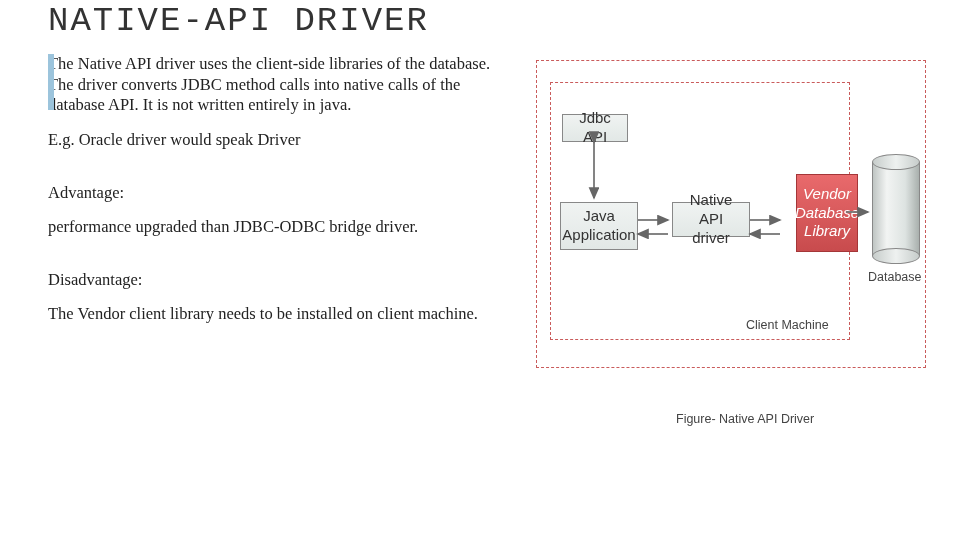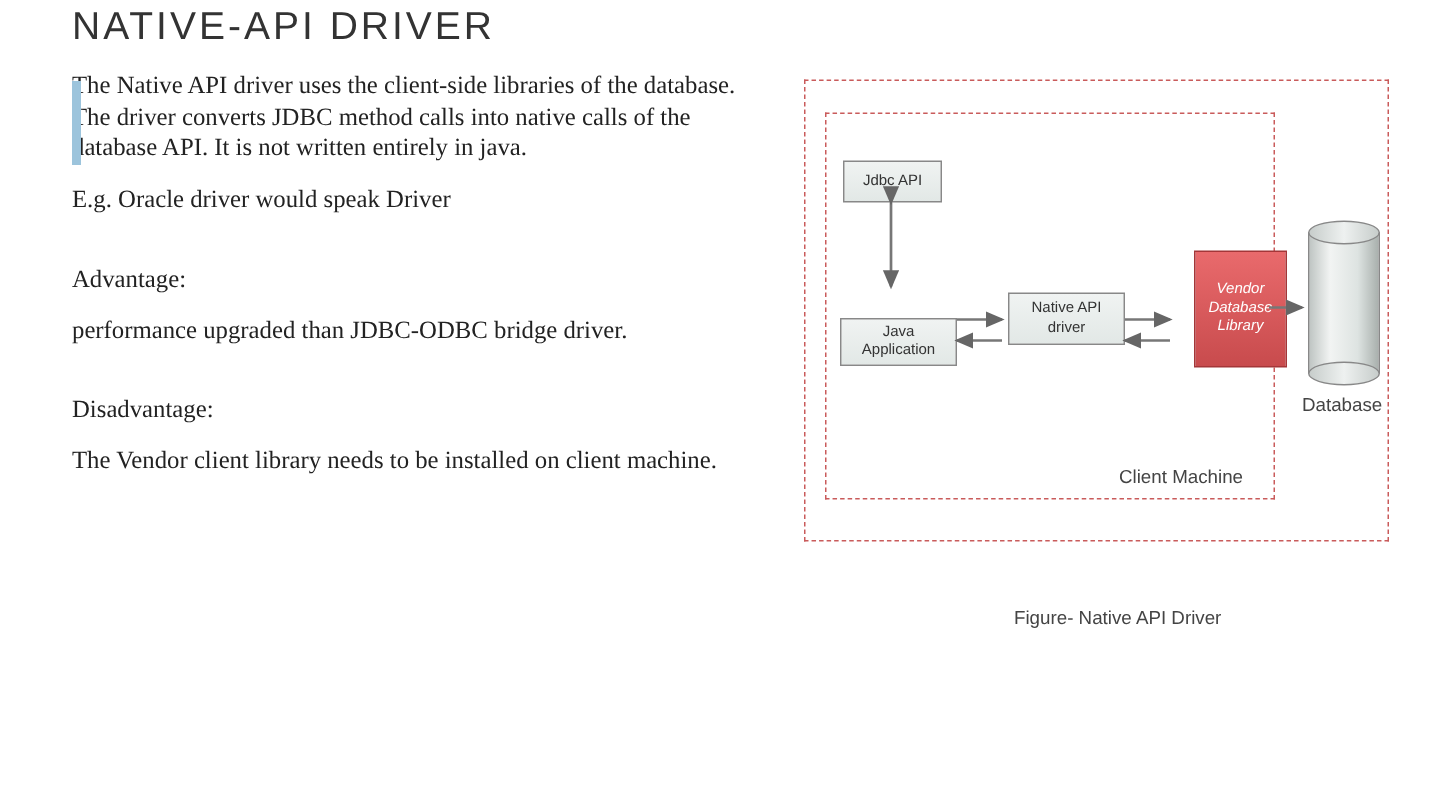--- a/index.html
+++ b/index.html
@@ -9,24 +9,24 @@
     font-family: Georgia, 'Times New Roman', serif;
     background: #fff;
     color: #222;
     position: relative;
     overflow: hidden;
   }
   .slide {
     padding: 0 40px 0 48px;
   }
   .title {
-    font-family: Liberation Sans, sans-serif;
+    font-family: Liberation Mono, monospace;
     font-weight: 400;
     letter-spacing: 2px;
-    font-size: 26px;
+    font-size: 34px;
     color: #333;
     margin-bottom: 14px;
     margin-top: 2px;
   }
   .accent-bar {
     position: absolute;
     left: 48px;
     top: 54px;
     width: 6px;
     height: 56px;
@@ -51,21 +51,21 @@
   }
   .dashed-box {
     position: absolute;
     border: 1.5px dashed #c95b5b;
   }
   .box {
     position: absolute;
     border: 1.5px solid #888;
     background: linear-gradient(#f0f3f2, #e2e8e6);
     font-family: Arial, sans-serif;
-    font-size: 10px;
+    font-size: 15px;
     color: #333;
     display: flex;
     align-items: center;
     justify-content: center;
     text-align: center;
     line-height: 1.25;
     padding: 4px 6px;
   }
   .box.red {
     background: linear-gradient(#e96a6c, #c84b4d);
@@ -120,21 +120,21 @@
     <div class="diagram-col">
 
       <div class="dashed-box" style="left:0px; top:6px; width:390px; height:308px;"></div>
 
       <div class="dashed-box" style="left:14px; top:28px; width:300px; height:258px;"></div>
 
       <div class="box" style="left:26px; top:60px; width:66px; height:28px;">
         <span>Jdbc API</span>
       </div>
 
-      <div class="box" style="left:24px; top:148px; width:78px; height:32px; white-space:pre-line;margin-top:17px;">
+      <div class="box" style="left:24px; top:148px; width:78px; height:48px; white-space:pre-line;">
         <span>Java
 Application</span>
       </div>
 
       <div class="box" style="left:136px; top:148px; width:78px; height:35px; white-space:pre-line;">
         <span>Native API
 driver</span>
       </div>
 
       <div class="box red" style="left:260px; top:120px; width:62px; height:78px; white-space:pre-line;font-style:italic;">

